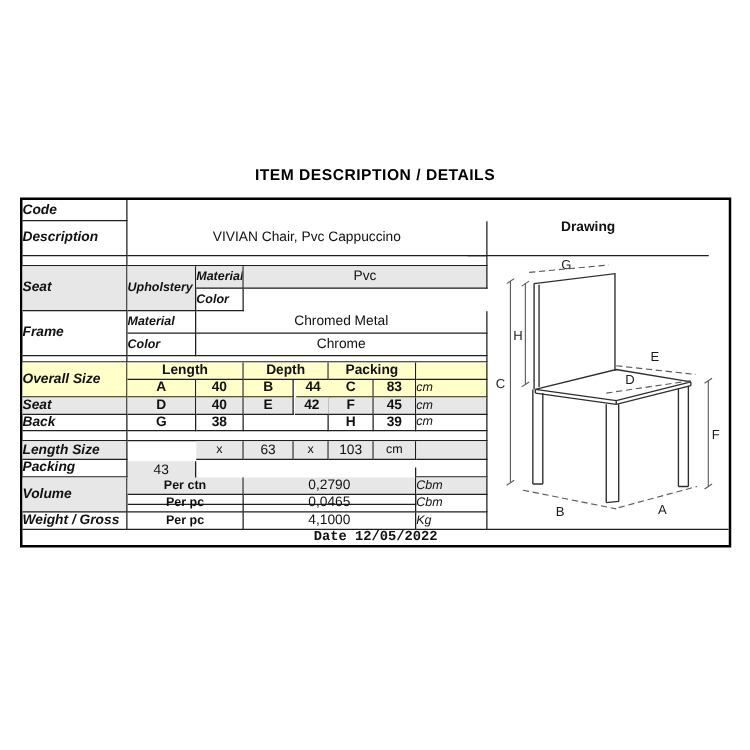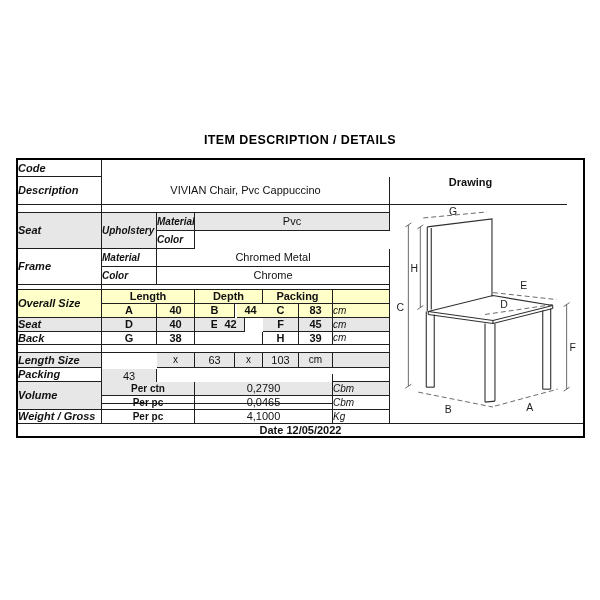--- a/index.html
+++ b/index.html
@@ -21,21 +21,21 @@
     display:flex;align-items:center;justify-content:center;
     font-size:11px;line-height:1;overflow:hidden;white-space:nowrap;
   }
   .lft{justify-content:flex-start;padding-left:0;font-style:italic;}
   .b{font-weight:bold;}
   .sm{font-size:10px;}
   .md{font-size:11px;}
   .gy{background:#E7E7E7;}
   .yl{background:#FFFFC9;}
   .nr{border-right:none;}
-  .nb{border-bottom:none;}
+  .nb{border-bottom:none;font-family:Liberation Mono, monospace;}
   .drawing-body svg{position:absolute;left:0;top:0;width:100%;height:100%;}
   .dim-label{font-size:10.5px;fill:#1c1c1c;}
 </style>
 </head>
 <body>
 
 <div class="title">ITEM DESCRIPTION / DETAILS</div>
 
 <div class="tbl">
 
@@ -72,21 +72,21 @@
   <div class="c b yl" style="left:177px;top:144px;width:40px;height:14px">B</div>
   <div class="c b yl" style="left:219px;top:144px;width:28px;height:14px">44</div>
   <div class="c b yl" style="left:245px;top:144px;width:36px;height:14px">C</div>
   <div class="c b yl" style="left:281px;top:144px;width:34px;height:14px">83</div>
   <div class="c sm lft yl" style="left:315px;top:144px;width:57px;height:14px">cm</div>
 
   <div class="c b lft gy" style="left:0;top:158px;width:84px;height:14px">Seat</div>
   <div class="c b gy" style="left:84px;top:158px;width:55px;height:14px">D</div>
   <div class="c b gy" style="left:139px;top:158px;width:38px;height:14px">40</div>
   <div class="c b gy" style="left:177px;top:158px;width:40px;height:14px">E</div>
-  <div class="c b gy" style="left:199px;top:158px;width:28px;height:14px">42</div>
+  <div class="c b gy" style="left:218px;top:158px;width:28px;height:14px">42</div>
   <div class="c b gy" style="left:245px;top:158px;width:36px;height:14px">F</div>
   <div class="c b gy" style="left:281px;top:158px;width:34px;height:14px">45</div>
   <div class="c sm lft gy" style="left:315px;top:158px;width:57px;height:14px">cm</div>
 
   <div class="c b lft" style="left:0;top:172px;width:84px;height:13px">Back</div>
   <div class="c b" style="left:84px;top:172px;width:55px;height:13px">G</div>
   <div class="c b" style="left:139px;top:172px;width:38px;height:13px">38</div>
   <div class="c" style="left:177px;top:172px;width:68px;height:13px"></div>
   <div class="c b" style="left:245px;top:172px;width:36px;height:13px">H</div>
   <div class="c b" style="left:281px;top:172px;width:34px;height:13px">39</div>

